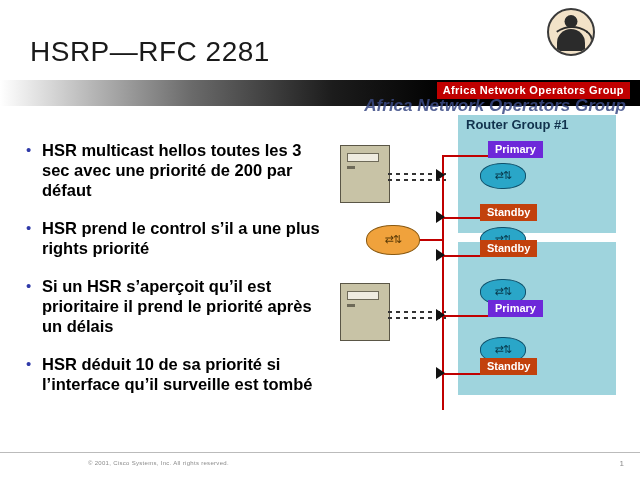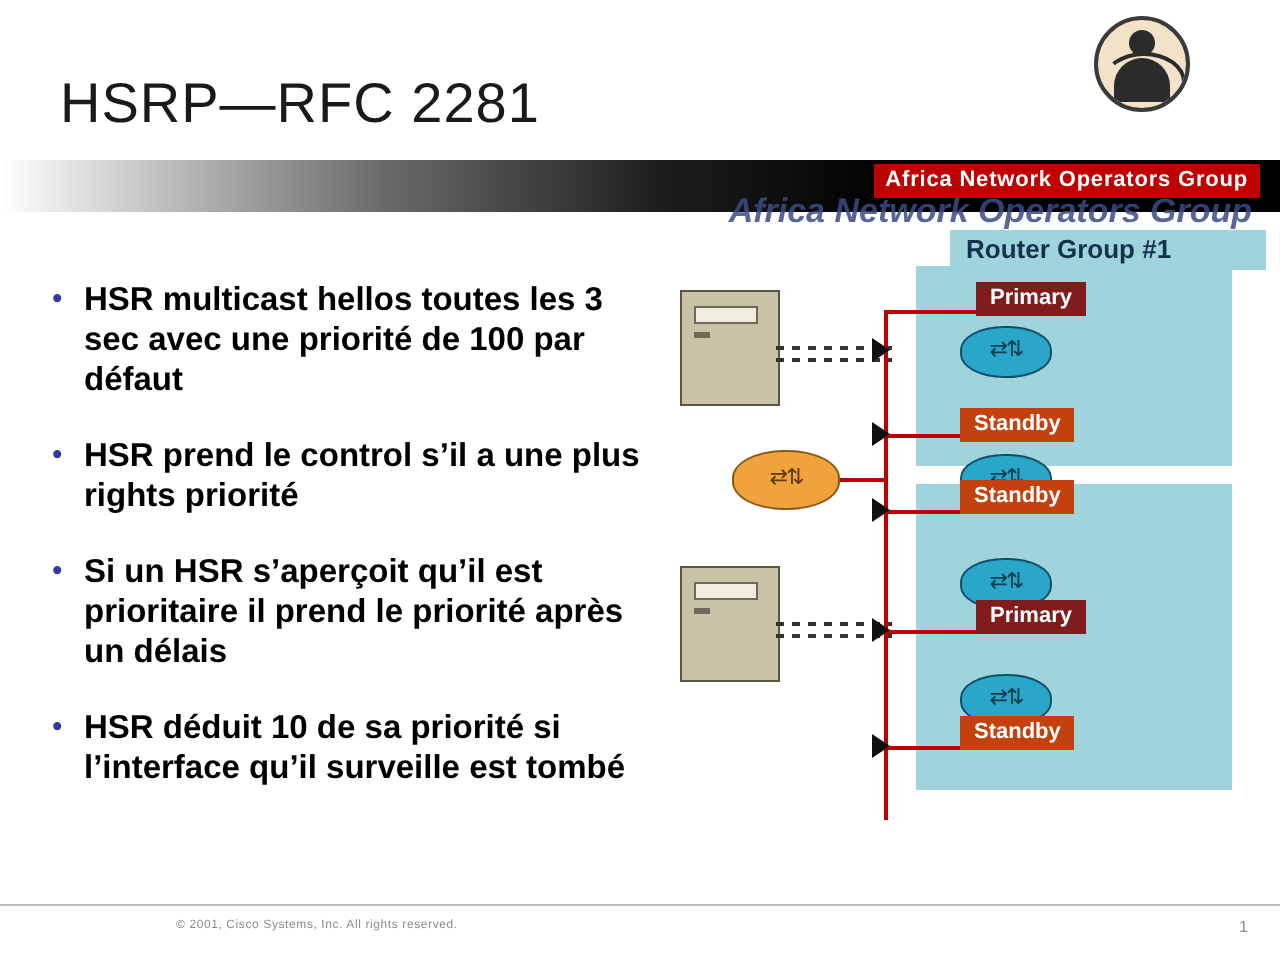--- a/index.html
+++ b/index.html
@@ -152,21 +152,20 @@
   }
 
   .grp-label {
     position: absolute;
     background: #9fd4dd;
     color: #11324d;
     font-size: 13px;
     font-weight: bold;
     padding: 2px 8px 3px 8px;
     white-space: nowrap;
-    margin-left: 17px;
   }
   #grp1 { left: 128px; top: 0px; width: 142px; text-align: left; }
   #grp2 { left: 128px; top: 277px; width: 142px; text-align: left; }
 
   #grp-bg {
     position: absolute;
     left: 128px;
     top: 18px;
     width: 158px;
     height: 262px;
@@ -255,21 +254,21 @@
 
   
   .tag {
     position: absolute;
     font-size: 11px;
     font-weight: bold;
     color: #ffffff;
     padding: 2px 7px 3px 7px;
     white-space: nowrap;
   }
-  .tag.primary { background: #7f1d1d; }
+  .tag.primary { background: #6d28d9; }
   .tag.standby { background: #c2410c; }
 
   
   .arrowhead {
     position: absolute;
     width: 0; height: 0;
     border-top: 6px solid transparent;
     border-bottom: 6px solid transparent;
     border-left: 9px solid #111111;
   }
@@ -314,21 +313,21 @@
     </div>
   </div>
 
   <div id="grad-bar"></div>
   <div id="banner-ghost">Africa Network Operators Group</div>
   <div id="banner">Africa Network Operators Group</div>
 
   <div id="bullets">
     <div class="bullet">
       <div class="dot">•</div>
-      <div class="txt">HSR multicast hellos toutes les  3 sec avec une priorité de 100 par défaut</div>
+      <div class="txt">HSR multicast hellos toutes les  3 sec avec une priorité de 200 par défaut</div>
     </div>
     <div class="bullet">
       <div class="dot">•</div>
       <div class="txt">HSR prend le control s’il a une plus rights priorité</div>
     </div>
     <div class="bullet">
       <div class="dot">•</div>
       <div class="txt">Si un HSR s’aperçoit qu’il est prioritaire il prend le priorité après un délais</div>
     </div>
     <div class="bullet">

